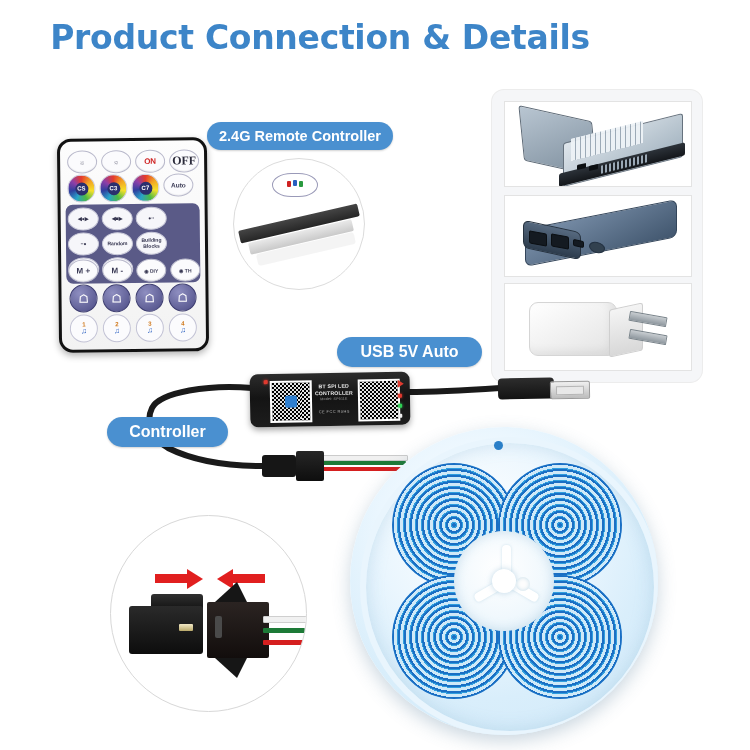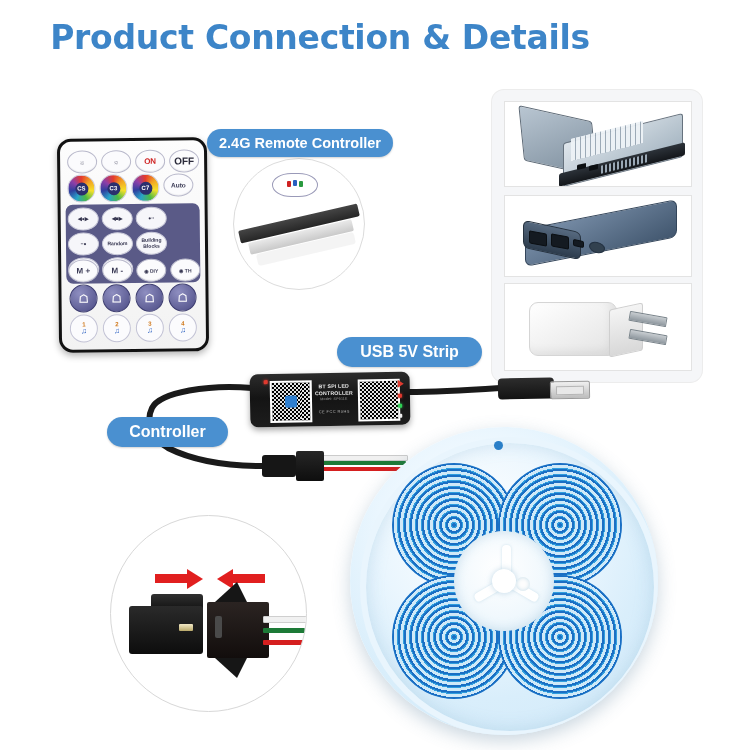--- a/index.html
+++ b/index.html
@@ -28,21 +28,21 @@
     position:absolute;
     background:#4a90d0;
     color:#ffffff;
     font-weight:bold;
     border-radius:999px;
     display:flex;align-items:center;justify-content:center;
     box-shadow:0 1px 2px rgba(0,0,0,.18);
     white-space:nowrap;
     z-index:40;
   }
-  #pill-remote{left:207px;top:122px;width:186px;height:28px;font-size:14.5px;margin-top:7px;}
+  #pill-remote{left:207px;top:122px;width:186px;height:28px;font-size:14.5px;}
   #pill-usb{left:337px;top:337px;width:145px;height:30px;font-size:16px;}
   #pill-controller{left:107px;top:417px;width:121px;height:30px;font-size:16px;}
   #pill-strip{left:582px;top:471px;width:152px;height:30px;font-size:16px;}
 
   
   #remote{
     position:absolute;left:58px;top:138px;width:144px;height:208px;
     background:linear-gradient(180deg,#fdfdfd,#f2f2f2);
     border:3px solid #111;
     border-radius:14px;
@@ -53,21 +53,21 @@
   .rrow{position:absolute;display:flex;gap:4px;left:7px;}
   .rbtn{
     width:28px;height:21px;border-radius:50%;
     border:1px solid #b9b9cb;background:#fbfbfd;
     display:flex;align-items:center;justify-content:center;
     font-size:6.2px;color:#3a3a55;font-weight:bold;
     box-shadow:inset 0 -1px 1px rgba(0,0,0,.05);
     position:relative;
   }
   .rbtn.on{color:#cf2222;font-size:8px;}
-  .rbtn.off{color:#2a2a3a;font-size:10px;}
+  .rbtn.off{color:#2a2a3a;font-size:12px;font-family:Liberation Serif, serif;}
   .rbtn.auto{font-size:6.5px;}
   .wheel{
     width:26px;height:26px;border-radius:50%;
     background:conic-gradient(#e43b2c,#f2a422,#f5e02c,#4cb944,#29a3c9,#2f3f9e,#8e3fa8,#e43b2c);
     display:flex;align-items:center;justify-content:center;
     border:1px solid #cfcfdd;
   }
   .wheel i{
     width:13px;height:13px;border-radius:50%;
     background:#2b2f6e;color:#fff;font-style:normal;
@@ -567,16 +567,16 @@
     <div class="conn-b-wing" style="left:104px;top:142px;border-top:20px solid #161616;"></div>
     <div class="conn-b"></div>
     <div class="conn-b-slot"></div>
 
     <div class="wire w-white" style="top:100px;"></div>
     <div class="wire w-green" style="top:112px;"></div>
     <div class="wire w-red" style="top:124px;"></div>
   </div>
 
   <div class="pill" id="pill-remote">2.4G Remote Controller</div>
-  <div class="pill" id="pill-usb">USB 5V Strip</div>
+  <div class="pill" id="pill-usb">USB 5V Auto</div>
   <div class="pill" id="pill-controller">Controller</div>
 
 </div>
 
 </body></html>

